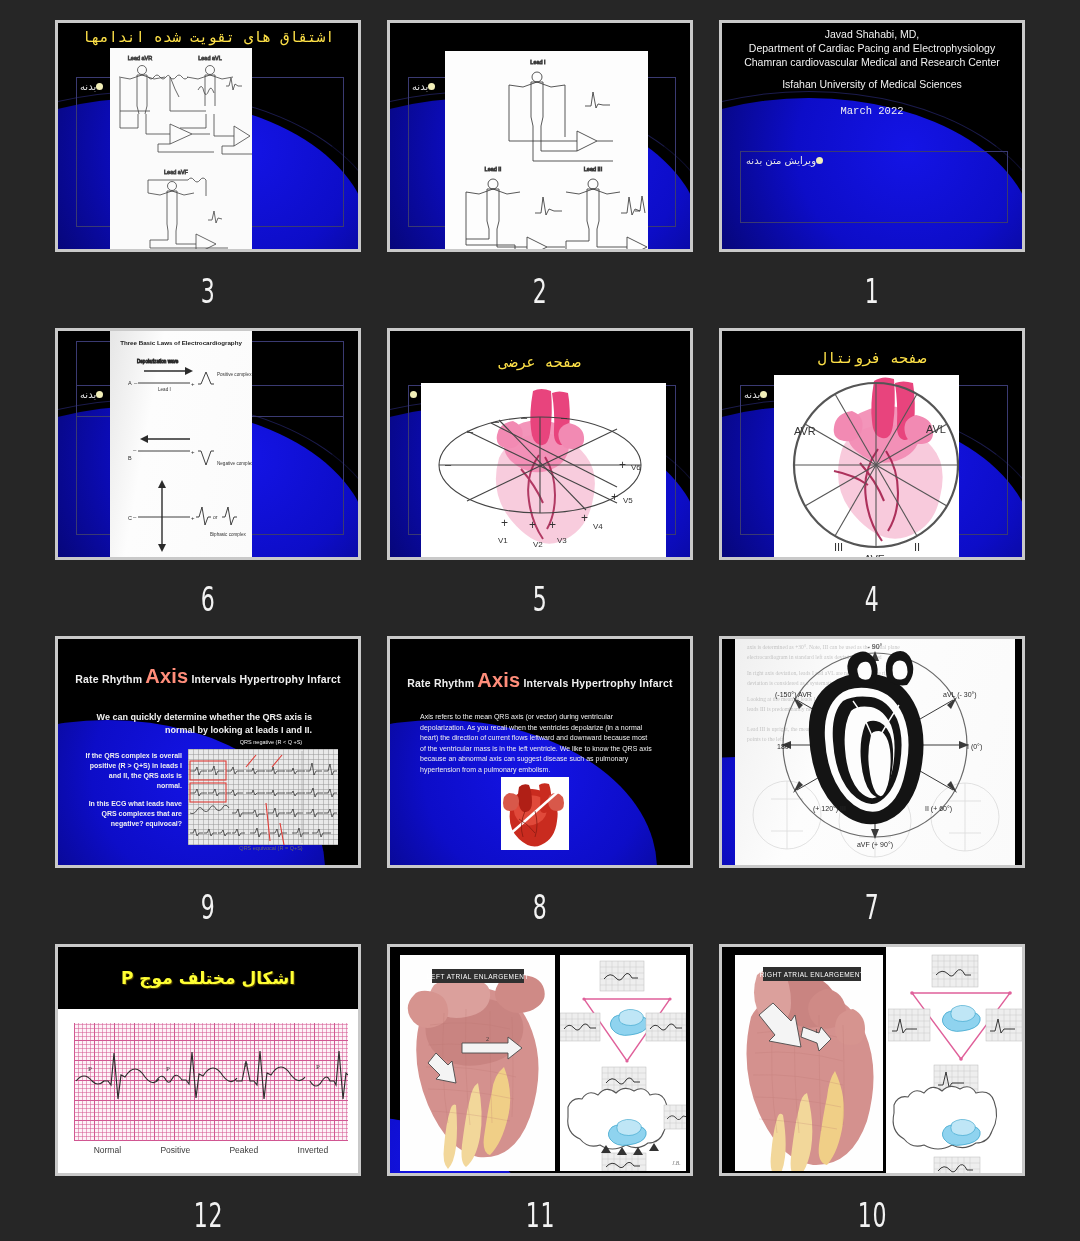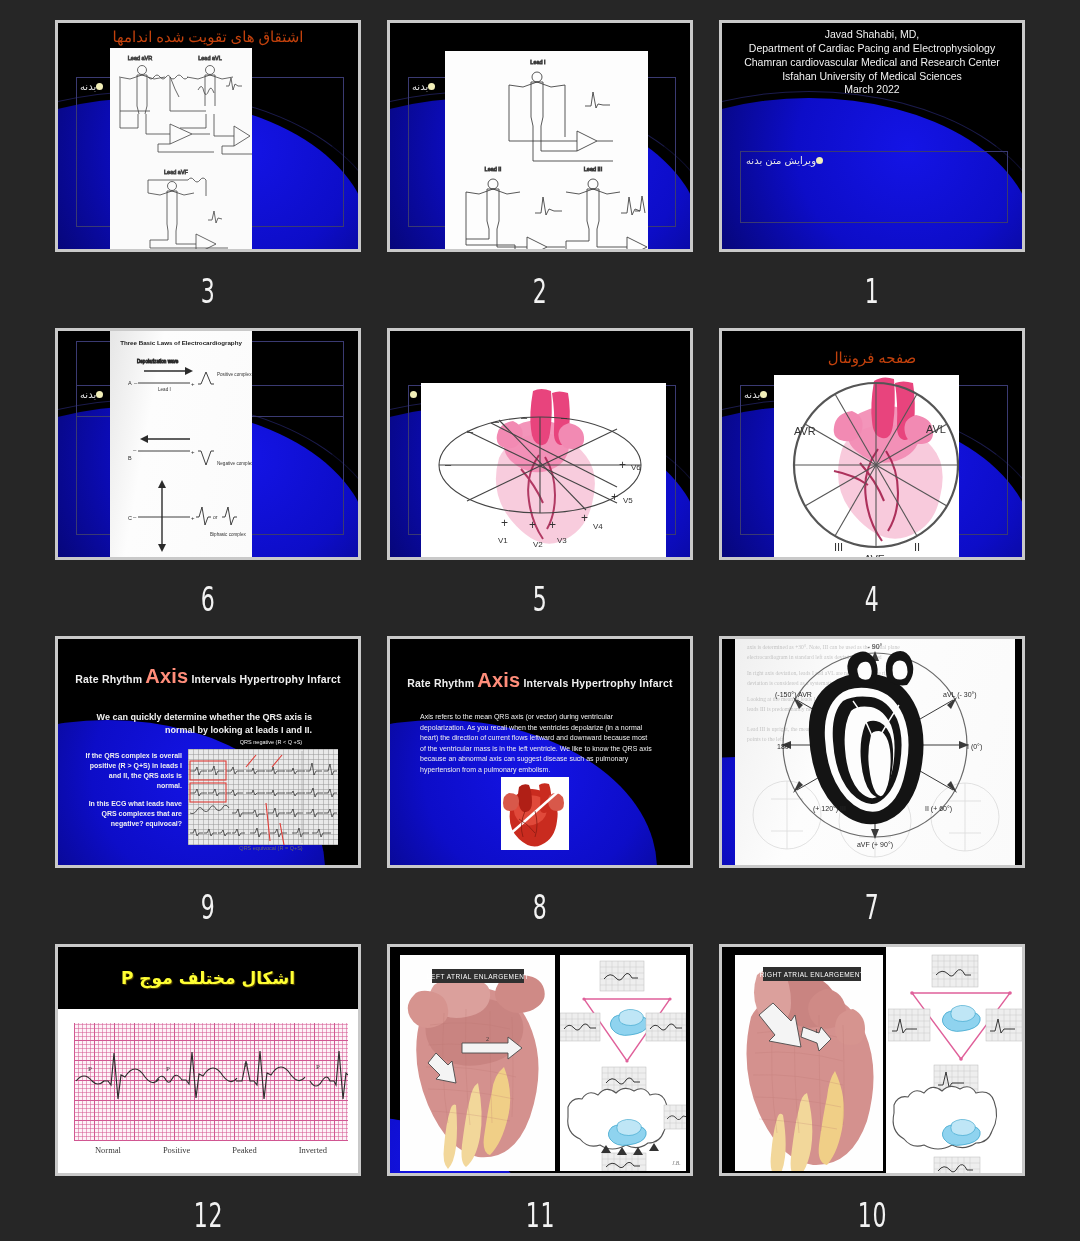--- a/index.html
+++ b/index.html
@@ -45,23 +45,23 @@
     width: 162%; height: 134%;
     border-radius: 50%;
     border-top: 1px solid rgba(90,90,255,.30);
     border-right: 1px solid rgba(70,70,220,.22);
     pointer-events: none;
   }
   
   .title-fa {
     position: absolute; top: 5px; left: 0; right: 0;
     text-align: center;
-    color: #c2410c;
+    color: #fde047;
     font-size: 15px;
-    font-family: Liberation Serif, serif;
+    font-family: Liberation Mono, monospace;
     direction: rtl;
     text-shadow: 0 0 2px rgba(0,0,0,.9);
     z-index: 6;
   }
   .body-box {
     position: absolute;
     left: 18px; top: 54px; right: 14px; bottom: 22px;
     border: 1px solid #3a3a72;
     z-index: 4;
   }
@@ -274,22 +274,22 @@
 
   <div class="cell">
     <div class="thumb-frame">
       <div class="slide">
         <div class="swoosh"></div>
         <div class="swoosh2"></div>
         <div style="position:relative; z-index:7;">
           <div class="s1-lines">Javad Shahabi, MD,</div>
           <div class="s1-lines" style="margin-top:0;">Department of Cardiac Pacing and Electrophysiology</div>
           <div class="s1-lines" style="margin-top:0;">Chamran cardiovascular Medical and Research Center</div>
-          <div class="s1-lines" style="margin-top:0;">Isfahan University of Medical Sciences</div>
-          <div class="s1-lines" style="margin-top:0;">March 2022</div>
+          <div class="s1-lines" style="margin-top:8px;">Isfahan University of Medical Sciences</div>
+          <div class="s1-lines" style="margin-top:14px;font-family:Liberation Mono, monospace;">March 2022</div>
         </div>
         <div class="body-box" style="top:128px; bottom:26px;"></div>
         <div class="body-bullet" style="top:132px; left:24px;">
           <span class="bullet-dot"></span>
           <span>ویرایش متن بدنه</span>
         </div>
       </div>
     </div>
     <div class="num">1</div>
   </div>
@@ -358,20 +358,21 @@
   <div class="cell">
     <div class="thumb-frame">
       <div class="slide">
         <div class="swoosh"></div>
         <div class="swoosh2"></div>
         <div class="body-box"></div>
         <div class="body-bullet" style="top:60px; left:20px;">
           <span class="bullet-dot"></span>
           <span></span>
         </div>
+        <div class="title-fa" style="top:22px;">صفحه عرضی</div>
 
         <div class="pic" style="left:31px; top:52px; width:245px; height:175px;">
           <svg viewBox="0 0 245 175" width="245" height="175">
             <rect width="245" height="175" fill="#fff"></rect>
 
             <g>
               <path class="h-lite" d="M78 75 q-10 35 12 62 q25 30 48 22 q26 -9 33 -38 q8 -30 -6 -48 q-20 -26 -50 -22 q-28 4 -37 24 Z" opacity=".85"></path>
               <path class="h-mid" d="M86 48 q-8 18 4 30 q16 15 36 10 q20 -6 22 -24 q2 -18 -14 -24 q-24 -9 -48 8 Z" opacity=".9"></path>
               <path class="h-dark" d="M112 8 q-4 22 -2 38 q1 14 9 16 q8 2 10 -12 q3 -20 1 -42 q-10 -4 -18 0 Z"></path>
               <path class="h-dark" d="M131 10 q3 20 2 36 q-1 14 6 16 q7 1 9 -14 q2 -22 -1 -38 q-9 -3 -16 0 Z"></path>
@@ -658,21 +659,21 @@
                 <path d="M236 58 q6 10 12 0 q5 -8 8 0 l4 0 l2 4 l3 -34 l4 48 l3 -26 l2 2"></path>
               </g>
               <g fill="#3a3a3a" font-size="7" font-family="Liberation Serif, serif">
                 <text x="14" y="48">P</text>
                 <text x="92" y="48">P</text>
                 <text x="170" y="44">P</text>
                 <text x="242" y="46">P</text>
               </g>
             </svg>
           </div>
-          <div style="position:absolute; left:16px; top:136px; width:274px; display:flex; justify-content:space-around; color:#3a3a3a; font-size:8.5px; font-family:Liberation Serif, serif;">
+          <div style="position:absolute; left:16px; top:136px; width:274px; display:flex; justify-content:space-around; color:#3a3a3a; font-size:8.5px; font-family:Liberation Sans, sans-serif;">
             <span>Normal</span>
             <span>Positive</span>
             <span>Peaked</span>
             <span>Inverted</span>
           </div>
         </div>
       </div>
     </div>
     <div class="num">12</div>
   </div>

